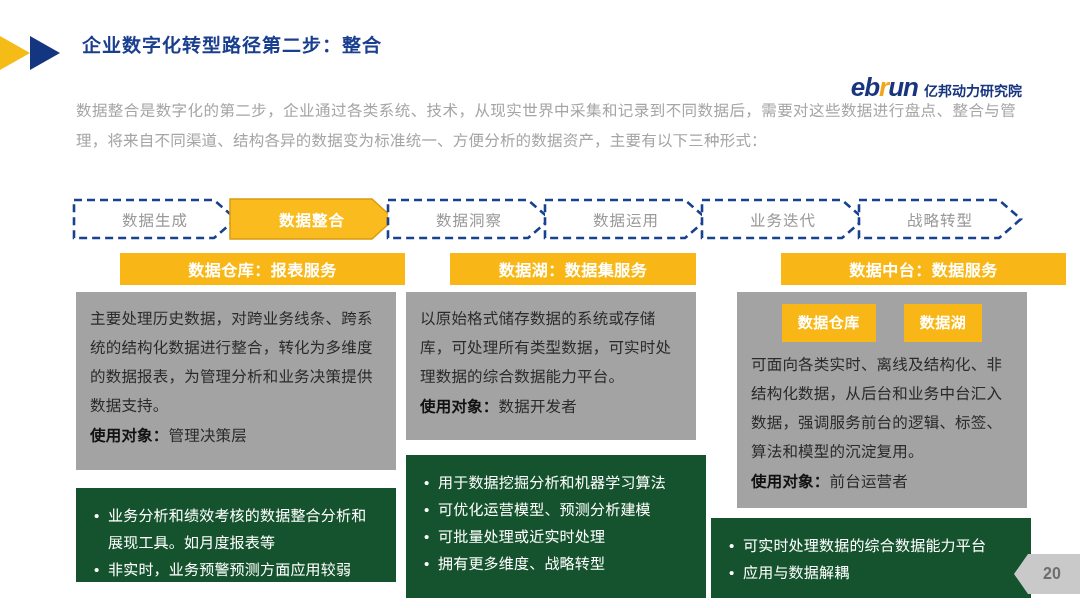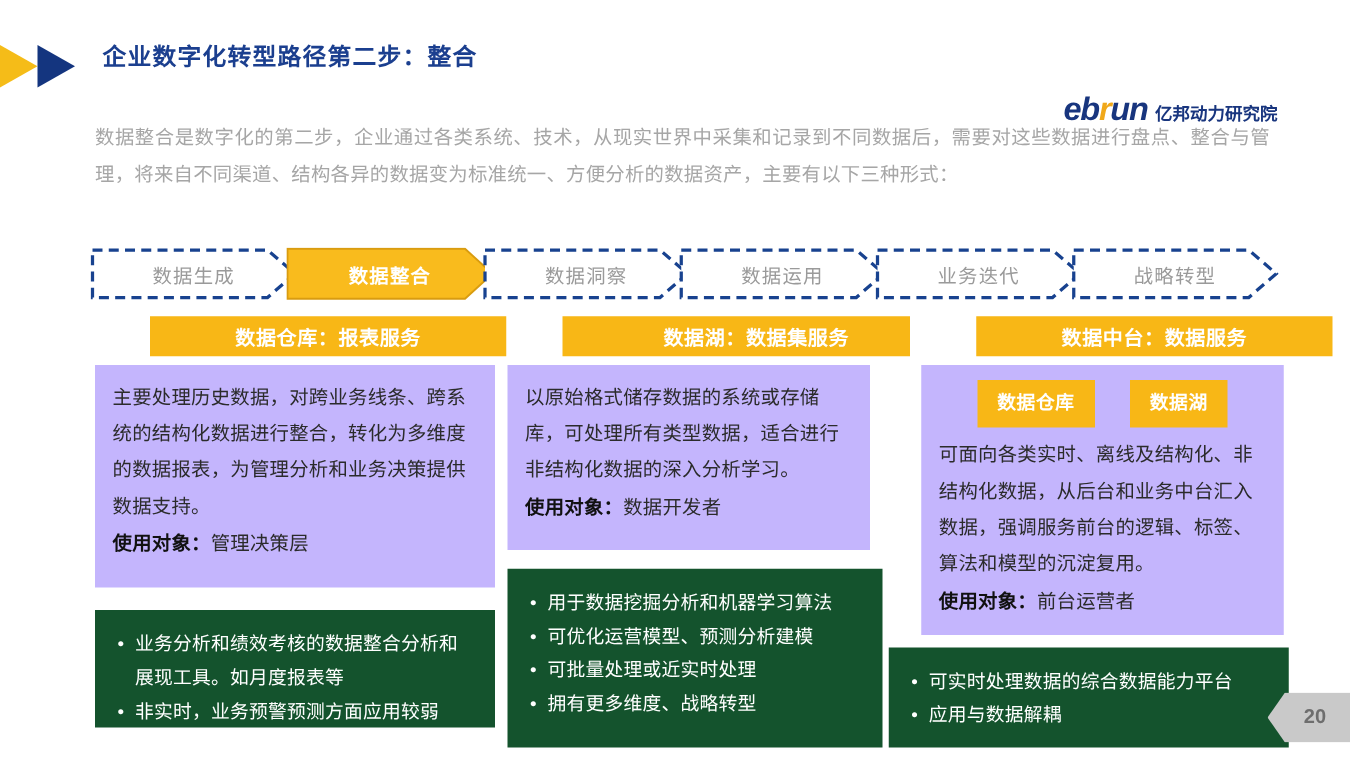--- a/index.html
+++ b/index.html
@@ -124,21 +124,21 @@
     align-items: center;
     justify-content: center;
     color: #ffffff;
     font-size: 16px;
     font-weight: bold;
     letter-spacing: 0.5px;
     margin-left: 44px;
   }
   .col-body {
     position: absolute;
-    background: #c4b5fd;
+    background: #a3a3a3;
     box-sizing: border-box;
     padding: 12px 14px 10px 14px;
     font-size: 15.5px;
     line-height: 29px;
     color: #2b2b2b;
     letter-spacing: 0.2px;
   }
   .usage { margin-top: 1px; }
   .usage b { font-weight: bold; color: #111; }
 
@@ -281,24 +281,24 @@
       </div>
     </div>
 
     <div class="blue-box" style="left:76px; top:488px; width:320px; height:94px;">
       <ul>
         <li>业务分析和绩效考核的数据整合分析和展现工具。如月度报表等</li>
         <li>非实时，业务预警预测方面应用较弱</li>
       </ul>
     </div>
 
-    <div class="col-head" style="left:406px; top:253px; width:246px;padding-left:32px;">数据湖：数据集服务</div>
+    <div class="col-head" style="left:406px; top:253px; width:246px;">数据湖：数据集服务</div>
 
     <div class="col-body" style="left:406px; top:292px; width:290px; height:148px;">
-      <div>以原始格式储存数据的系统或存储库，可处理所有类型数据，适合进行非结构化数据的深入分析学习。</div>
+      <div>以原始格式储存数据的系统或存储库，可处理所有类型数据，可实时处理数据的综合数据能力平台。</div>
       <div class="usage">
         <b>使用对象：</b><span>数据开发者</span>
       </div>
     </div>
 
     <div class="blue-box" style="left:406px; top:455px; width:300px; height:143px;">
       <ul>
         <li>用于数据挖掘分析和机器学习算法</li>
         <li>可优化运营模型、预测分析建模</li>
         <li>可批量处理或近实时处理</li>

